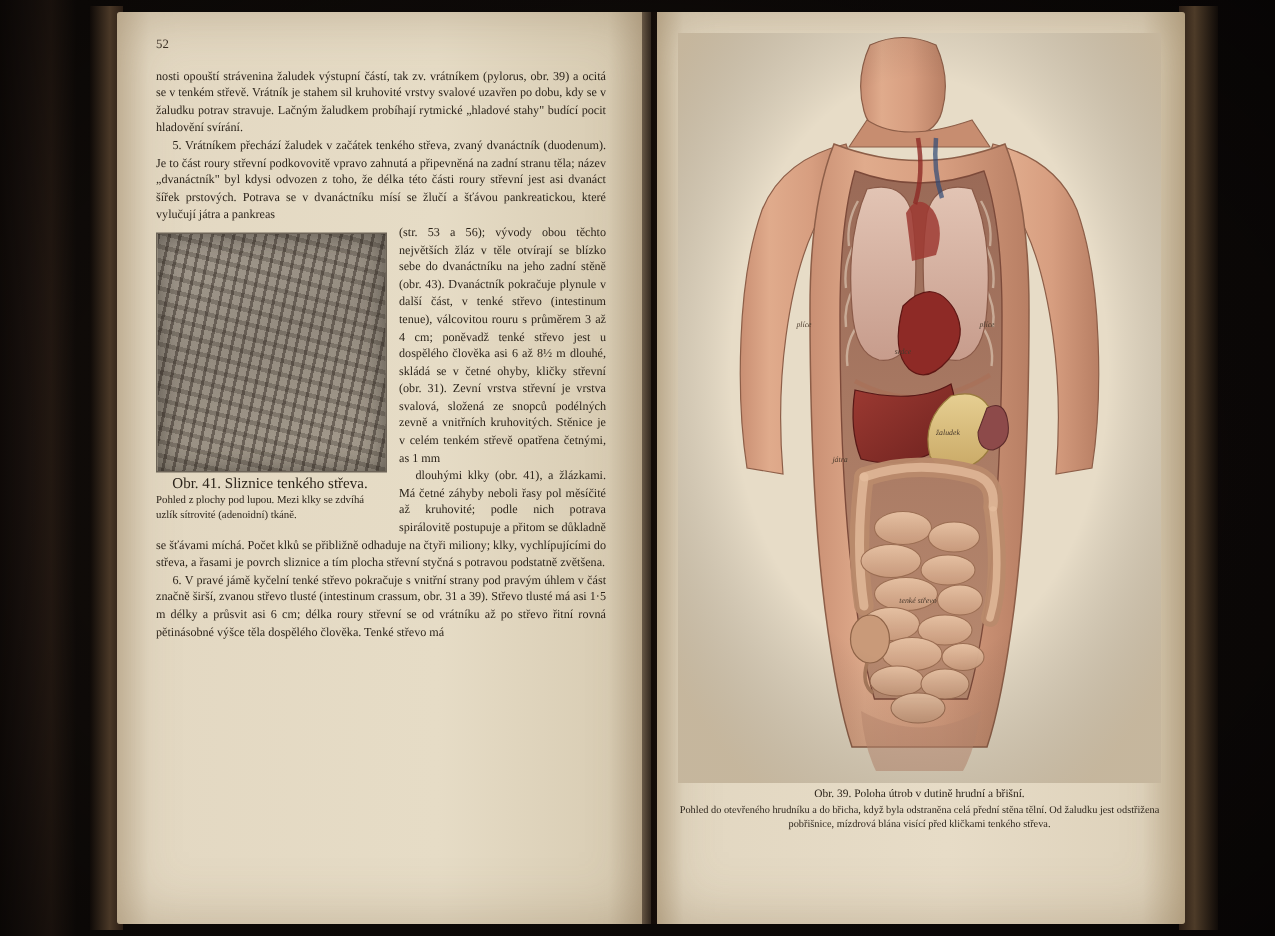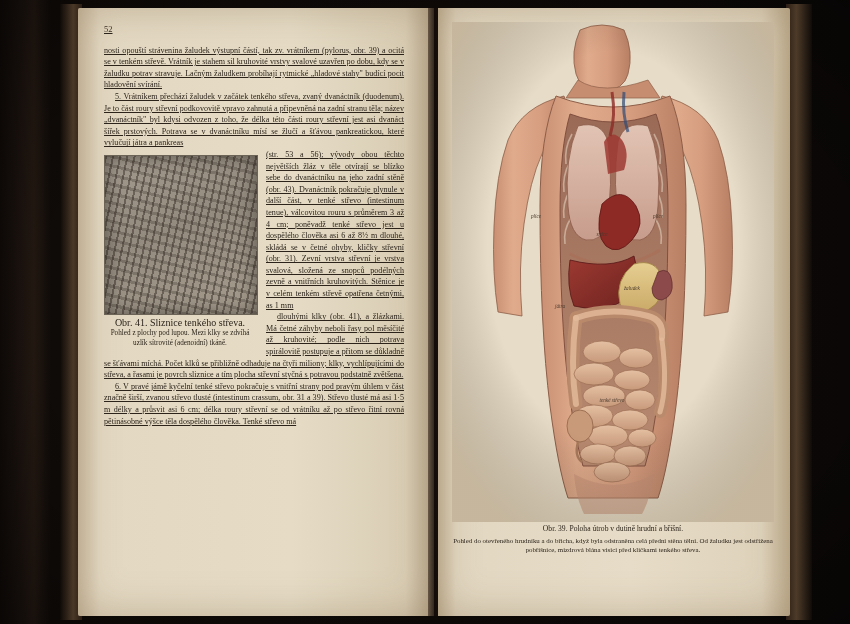--- a/index.html
+++ b/index.html
@@ -43,42 +43,42 @@
     background:linear-gradient(90deg,#0f0a07,#4a3827 60%,#2a1d14);
   }
   .edge-right{
     position:absolute;top:4px;left:786px;width:26px;height:616px;
     background:linear-gradient(90deg,#2b1e15,#4d3b28 40%,#100b08);
   }
 
   
   .lp{
     position:absolute;left:26px;top:16px;width:300px;
-    color:#2c241b;font-size:8.1px;line-height:11.6px;text-align:justify;text-decoration:underline;
+    color:#2c241b;font-size:8.1px;line-height:11.6px;text-align:justify;
   }
   .folio{font-size:8.5px;margin-bottom:9px;color:#3a2f24;}
   .lp p{margin:0 0 0 0;text-indent:11px;}
   .lp p.noind{text-indent:0;}
 
   
   .figwrap{
     float:left;width:152px;margin:6px 10px 2px 0;
   }
   .fig41{
     width:152px;height:158px;
     background:
       repeating-linear-gradient(102deg, rgba(70,60,52,.55) 0 2px, rgba(175,165,150,.18) 2px 7px),
       repeating-linear-gradient(14deg, rgba(60,52,44,.35) 0 3px, rgba(190,180,165,.12) 3px 9px),
       linear-gradient(160deg,#9d958a,#877f74 45%,#a09789);
     border:1px solid #6d6458;
     box-shadow:inset 0 0 18px rgba(30,25,20,.55);
   }
   .figcap{font-size:7.2px;line-height:9.4px;text-align:center;margin-top:3px;}
   .figcap .t{font-size:10px;}
-  .figcap .d{text-align:center;margin-top:2px;}
+  .figcap .d{text-align:left;margin-top:2px;}
 
   
   .plate{
     position:absolute;left:14px;top:14px;width:322px;height:500px;
   }
   .plate svg{display:block;width:322px;height:500px;}
   .rcap{
     position:absolute;left:14px;top:516px;width:322px;
     text-align:center;color:#2c241b;
   }

